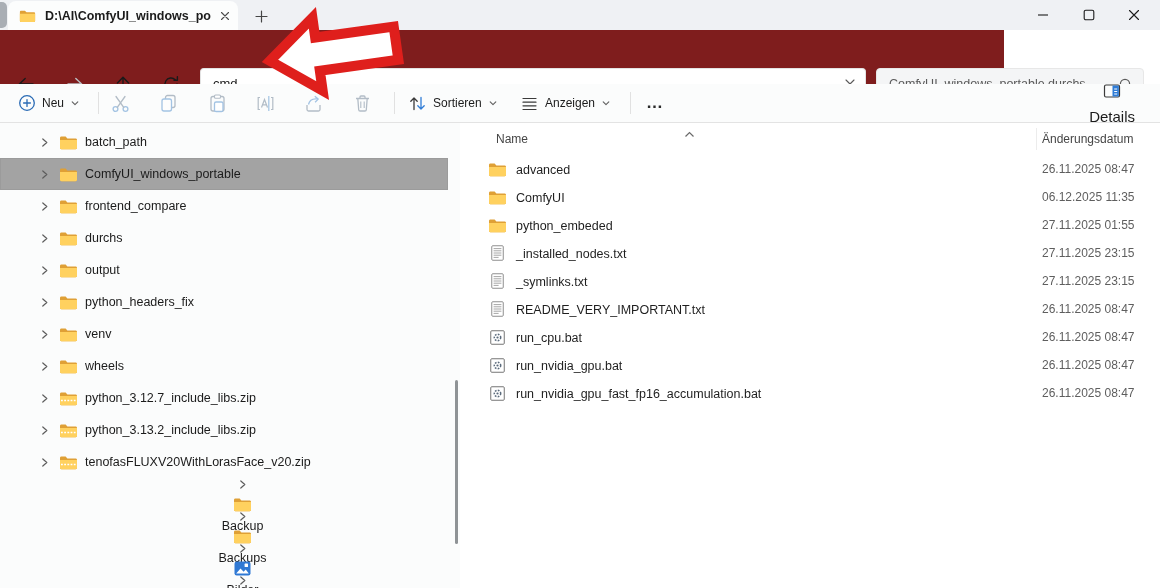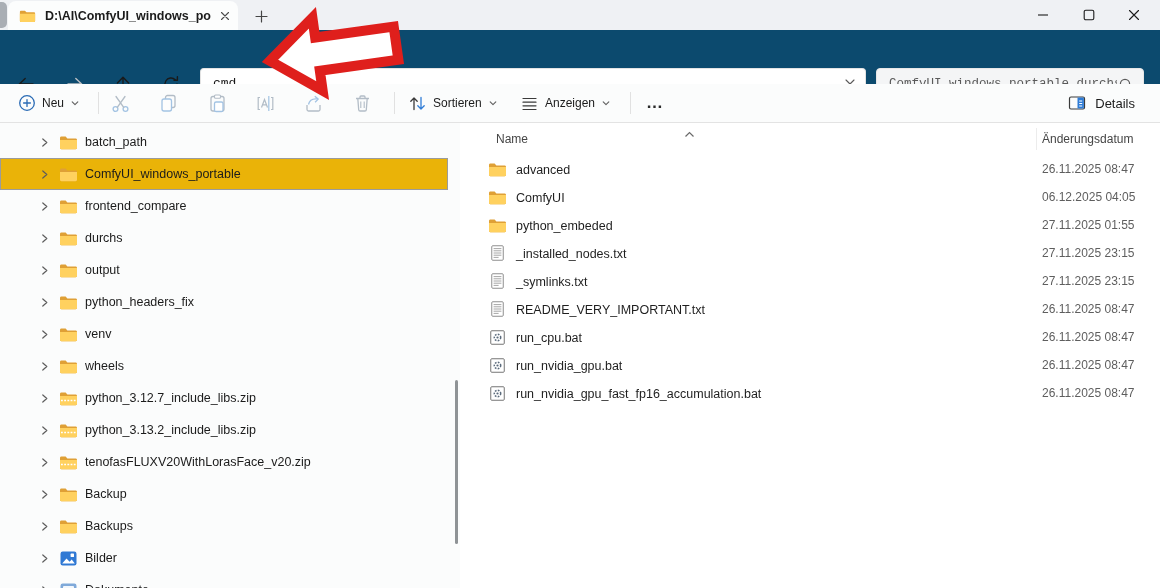--- a/index.html
+++ b/index.html
@@ -11,21 +11,21 @@
   .edge-sliver{position:absolute;left:0;top:2px;width:7px;height:26px;background:#a9aeb4;border-radius:0 5px 5px 0;}
   .tab{position:absolute;left:8px;top:1px;width:230px;height:29px;background:#fcfdfd;border-radius:8px 8px 0 0;
        display:flex;align-items:center;gap:9px;padding:0 8px 0 11px;box-sizing:border-box;}
   .tab-title{flex:1;font-size:12.5px;font-weight:700;white-space:nowrap;overflow:hidden;}
   .iconbtn{display:flex;align-items:center;justify-content:center;background:none;border:none;padding:0;cursor:default;}
   .newtab{position:absolute;left:252px;top:7px;width:18px;height:18px;}
   .winctl{position:absolute;top:3px;width:24px;height:24px;}
   .ctl-min{left:1031px;} .ctl-max{left:1077px;} .ctl-close{left:1122px;}
 
   
-  .header{position:absolute;left:0;top:30px;width:1160px;height:54px;background:#0c4a6e;font-family:Liberation Mono, monospace;}
+  .header{position:absolute;left:0;top:30px;width:1004px;height:54px;background:#7f1d1d;}
   .navbtn{position:absolute;top:44px;width:20px;height:20px;}
   .nav-back{left:16px;} .nav-fwd{left:65px;} .nav-up{left:113px;} .nav-refresh{left:161px;}
   .addressbar{position:absolute;left:200px;top:38px;width:666px;height:32px;box-sizing:border-box;
        background:#fff;border:1px solid #e3e3e3;border-bottom:2px solid #1066c0;border-radius:4px;}
   .addressbar input{position:absolute;left:0;top:0;width:620px;height:28px;border:none;outline:none;background:transparent;
        padding:0 0 0 12px;font-family:inherit;font-size:13px;color:#191919;}
   .addr-clear{position:absolute;right:8px;top:8px;width:14px;height:14px;}
   .searchbox{position:absolute;left:876px;top:38px;width:268px;height:32px;box-sizing:border-box;
        background:#f4f5f6;border:1px solid #e7e7e7;border-radius:4px;}
   .searchbox input{position:absolute;left:0;top:0;width:228px;height:30px;border:none;outline:none;background:transparent;
@@ -38,29 +38,29 @@
        border-bottom:1px solid #e3e3e3;box-sizing:border-box;}
   .tgroup{position:absolute;top:0;height:38px;display:flex;align-items:center;gap:6px;background:none;border:none;
        font-family:inherit;font-size:12px;color:#1b1b1b;padding:0;}
   .g-new{left:18px;} .g-sort{left:408px;} .g-view{left:520px;}
   .tsep{position:absolute;top:8px;width:1px;height:22px;background:#e1e1e1;}
   .sep1{left:98px;} .sep2{left:394px;} .sep3{left:630px;}
   .toolicon{position:absolute;top:4px;width:36px;height:30px;}
   .ti-cut{left:102px;} .ti-copy{left:150px;} .ti-paste{left:199px;} .ti-rename{left:247px;} .ti-share{left:295px;} .ti-delete{left:344px;}
   .g-more{left:638px;width:34px;justify-content:center;font-size:17px;font-weight:700;letter-spacing:1px;color:#2b2b2b;}
   .g-details{position:absolute;right:25px;top:0;height:38px;display:flex;align-items:center;gap:8px;background:none;border:none;
-       font-family:inherit;font-size:13px;color:#1b1b1b;}
+       font-family:inherit;font-size:15px;color:#1b1b1b;flex-direction:column;}
 
   
   .sidebar{position:absolute;left:0;top:123px;width:460px;height:465px;background:#fbfcfc;overflow:hidden;}
   .tree{position:absolute;left:0;top:3px;width:460px;}
   .srow{height:32px;display:flex;align-items:center;gap:7px;padding-left:37px;margin-right:12px;
         box-sizing:border-box;border:1px solid transparent;}
-  .srow.lvl1{}
-  .srow.selected{background:#eab308;border-color:#9b9b9b;}
+  .srow.lvl1{flex-direction:column;}
+  .srow.selected{background:#a3a3a3;border-color:#9b9b9b;}
   .chev{width:13px;display:flex;justify-content:center;}
   .sicon{width:20px;display:flex;justify-content:center;align-items:center;}
   .slabel{font-size:12.5px;color:#1b1b1b;white-space:nowrap;text-align:center;}
   .side-scroll{position:absolute;left:455px;top:257px;width:3px;height:164px;background:#8f9396;border-radius:2px;}
 
   .filepane{position:absolute;left:466px;top:123px;width:694px;height:465px;background:#fff;}
   .fl-header{position:absolute;left:0;top:0;width:694px;height:32px;}
   .col-name{position:absolute;left:30px;top:9px;font-size:12px;color:#454545;}
   .col-caret{position:absolute;left:218px;top:1px;}
   .col-date{position:absolute;left:576px;top:9px;font-size:12px;color:#454545;white-space:nowrap;}
@@ -514,21 +514,21 @@
         <div class="frow">
     <span class="fname">
       <span class="ficon">
               <svg width="19" height="15" viewBox="0 0 19 15">
                 <path d="M1 3c0-.8.6-1.4 1.4-1.4h4.2L8.4 3.4h8.2c.8 0 1.4.6 1.4 1.4v8c0 .8-.6 1.4-1.4 1.4H2.4c-.8 0-1.4-.6-1.4-1.4z" fill="#dfa036"></path>
                 <path d="M1 5h17v7.8c0 .8-.6 1.4-1.4 1.4H2.4c-.8 0-1.4-.6-1.4-1.4z" fill="#ffd15f"></path>
               </svg>
             </span>
       <span class="flabel">ComfyUI</span>
     </span>
-    <span class="fdate">06.12.2025 04:05</span>
+    <span class="fdate">06.12.2025 11:35</span>
   </div>
         <div class="frow">
     <span class="fname">
       <span class="ficon">
               <svg width="19" height="15" viewBox="0 0 19 15">
                 <path d="M1 3c0-.8.6-1.4 1.4-1.4h4.2L8.4 3.4h8.2c.8 0 1.4.6 1.4 1.4v8c0 .8-.6 1.4-1.4 1.4H2.4c-.8 0-1.4-.6-1.4-1.4z" fill="#dfa036"></path>
                 <path d="M1 5h17v7.8c0 .8-.6 1.4-1.4 1.4H2.4c-.8 0-1.4-.6-1.4-1.4z" fill="#ffd15f"></path>
               </svg>
             </span>
       <span class="flabel">python_embeded</span>

